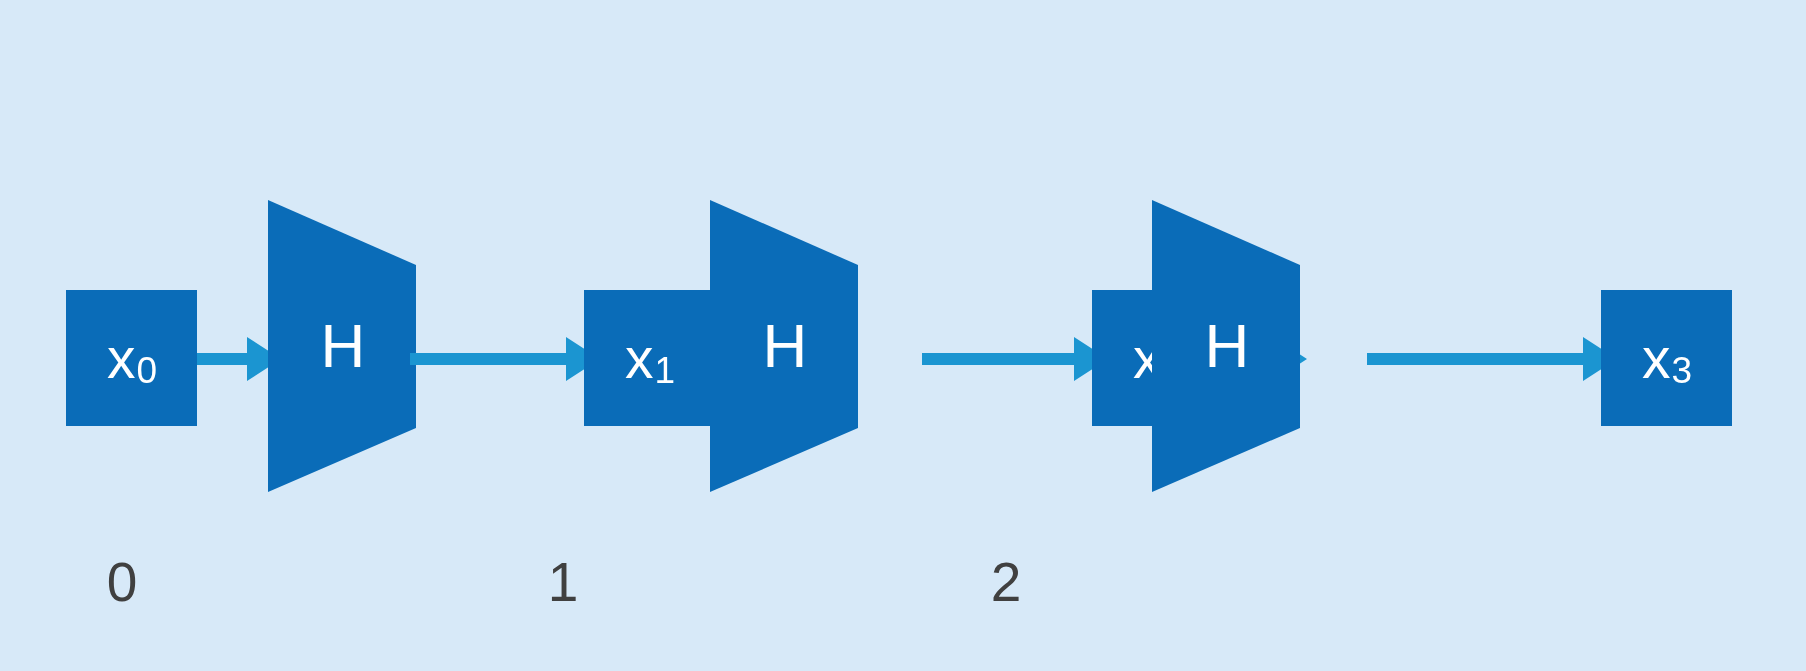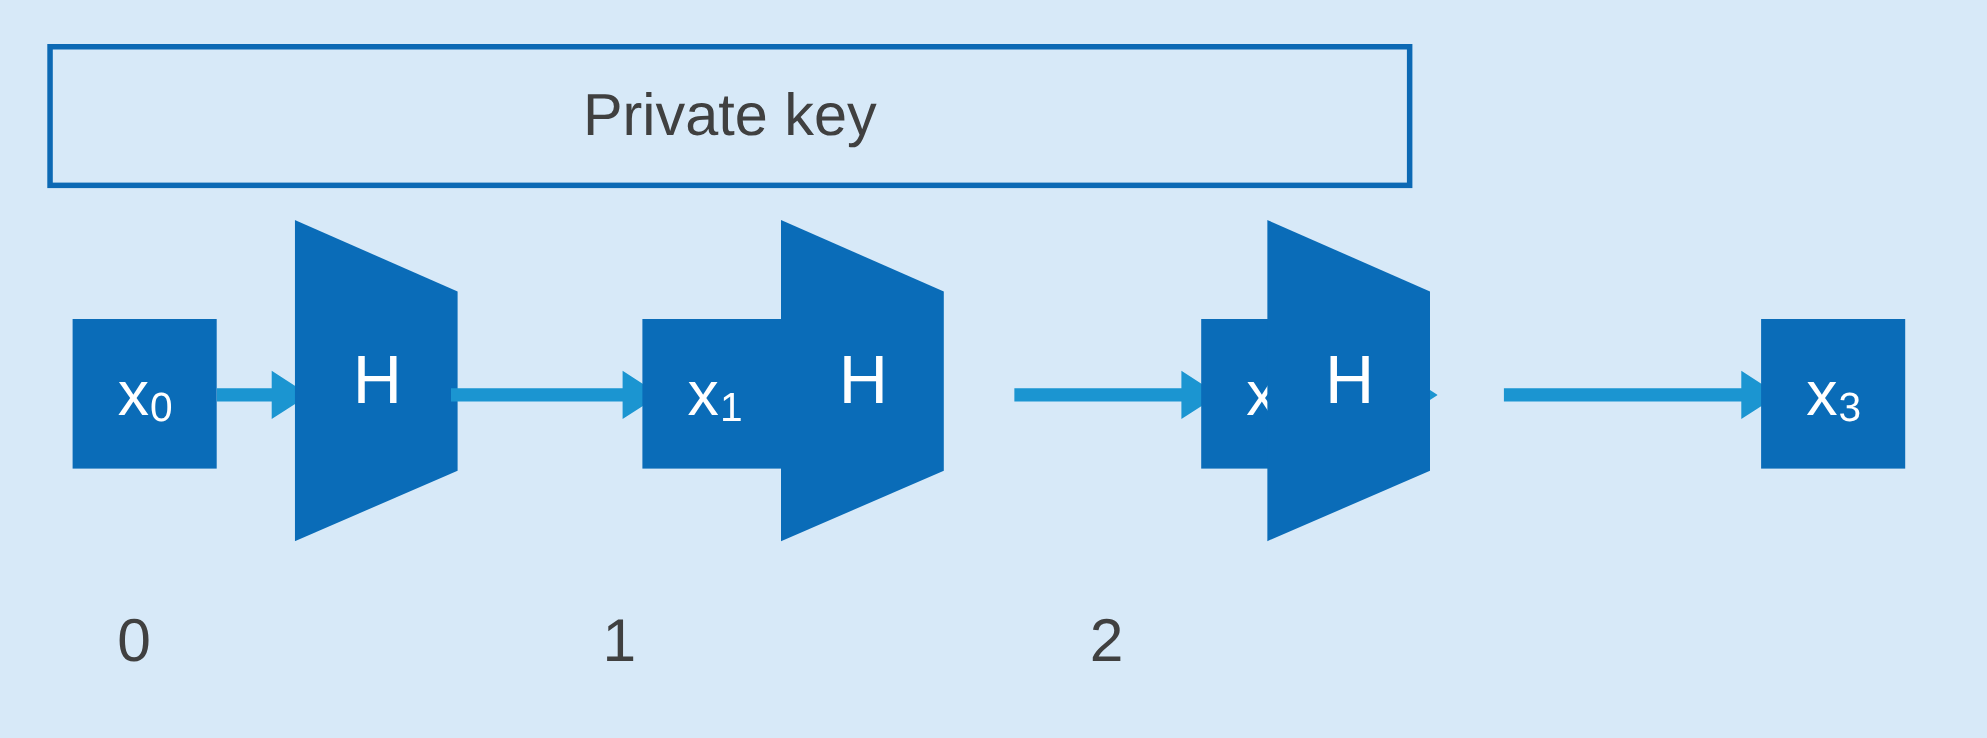--- a/index.html
+++ b/index.html
@@ -132,23 +132,20 @@
   }
   #index-label-0 { left: 62px; }
   #index-label-1 { left: 503px; }
   #index-label-2 { left: 946px; }
 </style>
 </head>
 <body>
 
 <div id="stage">
 
-  <div class="keybox" id="private-key-box">
-    <span>Private key</span>
-  </div>
 
 
   <div class="xbox" id="xbox-0">
     <span>x</span>
       <span class="sub">0</span>
   </div>
 
   <div class="arrow" id="arrow-0">
     <svg viewBox="0 0 84 52" preserveAspectRatio="none" aria-hidden="true">
       <polygon points="0,20 50,20 50,4 84,26 50,48 50,32 0,32" fill="#1b95d1"></polygon>

